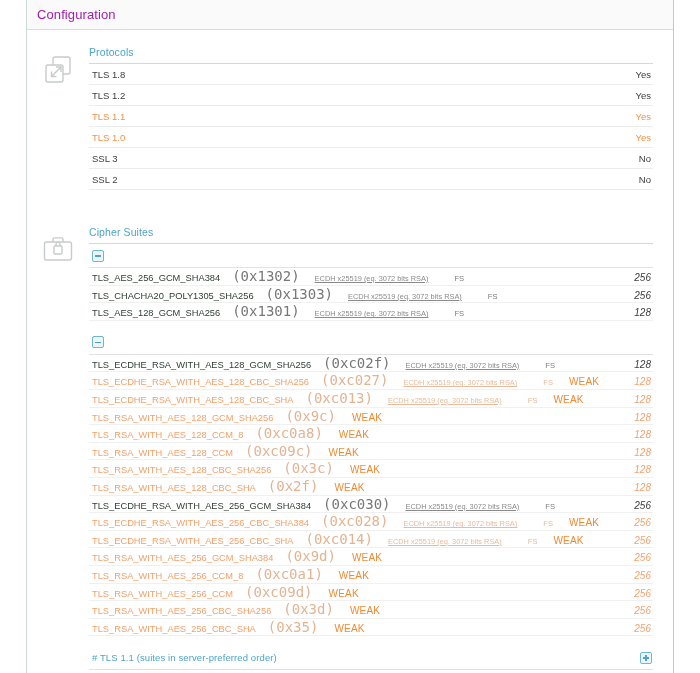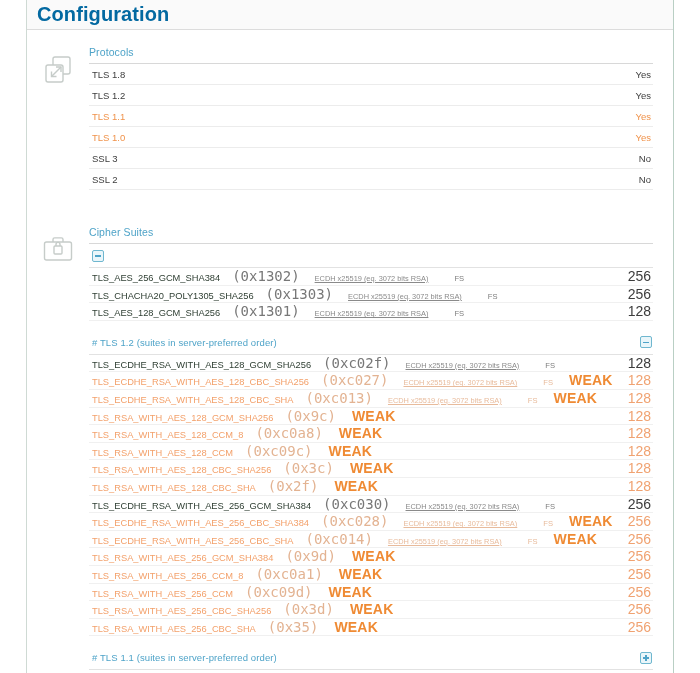--- a/index.html
+++ b/index.html
@@ -26,23 +26,23 @@
   }
   .panel-header {
     height: 30px;
     border-bottom: 1px solid #dcdcdc;
     background: #fafafa;
     display: flex;
     align-items: center;
     padding-left: 10px;
   }
   .panel-title {
-    font-size: 20px;
-    font-weight: bold;
-    color: #0369a1;
+    font-size: 13px;
+    font-weight: normal;
+    color: #a21caf;
     letter-spacing: 0.1px;
   }
   .panel-body {
     padding: 0;
   }
   
   .section {
     display: flex;
     align-items: flex-start;
     padding: 14px 0 0 0;
@@ -152,30 +152,31 @@
     color: #8a8a8a;
     margin-left: 3px;
     text-decoration: underline;
   }
   .c-fs {
     font-size: 7.6px;
     color: #7d7d7d;
     margin-left: 14px;
   }
   .c-weak {
-    font-size: 14px;
-    font-weight: bold;
+    font-size: 10px;
+    font-weight: normal;
     color: #ef8a33;
     margin-left: 4px;
     letter-spacing: 0.2px;
   }
   .c-bits {
-    font-size: 14px;
+    font-size: 10px;
     color: #3d3d3d;
     white-space: nowrap;
+    font-style: italic;
   }
   
   .cipher-row.weak .c-name { color: #f3a06a; }
   .cipher-row.weak .c-hex { color: #e3b392; }
   .cipher-row.weak .c-detail { color: #e8bb9c; }
   .cipher-row.weak .c-fs { color: #e8bb9c; }
   .cipher-row.weak .c-bits { color: #f0a271; }
 
   .group-gap { height: 10px; }
   .sec-gap   { height: 22px; }
@@ -277,21 +278,20 @@
                 <span class="c-fs">FS</span>
               </span>
               <span class="c-bits">128</span>
             </div>
           </div>
 
           <div class="group-gap"></div>
 
           <div>
             <div class="group-head">
-              <span class="gtitle"># TLS 1.2 (suites in server-preferred order)</span>
               <span class="toggle"></span>
             </div>
 
             <div class="cipher-row">
               <span class="cipher-left">
                 <span class="c-name">TLS_ECDHE_RSA_WITH_AES_128_GCM_SHA256</span>
                 <span class="c-hex">(0xc02f)</span>
                 <span class="c-detail">ECDH x25519 (eq. 3072 bits RSA)</span>
                 <span class="c-fs">FS</span>
               </span>

